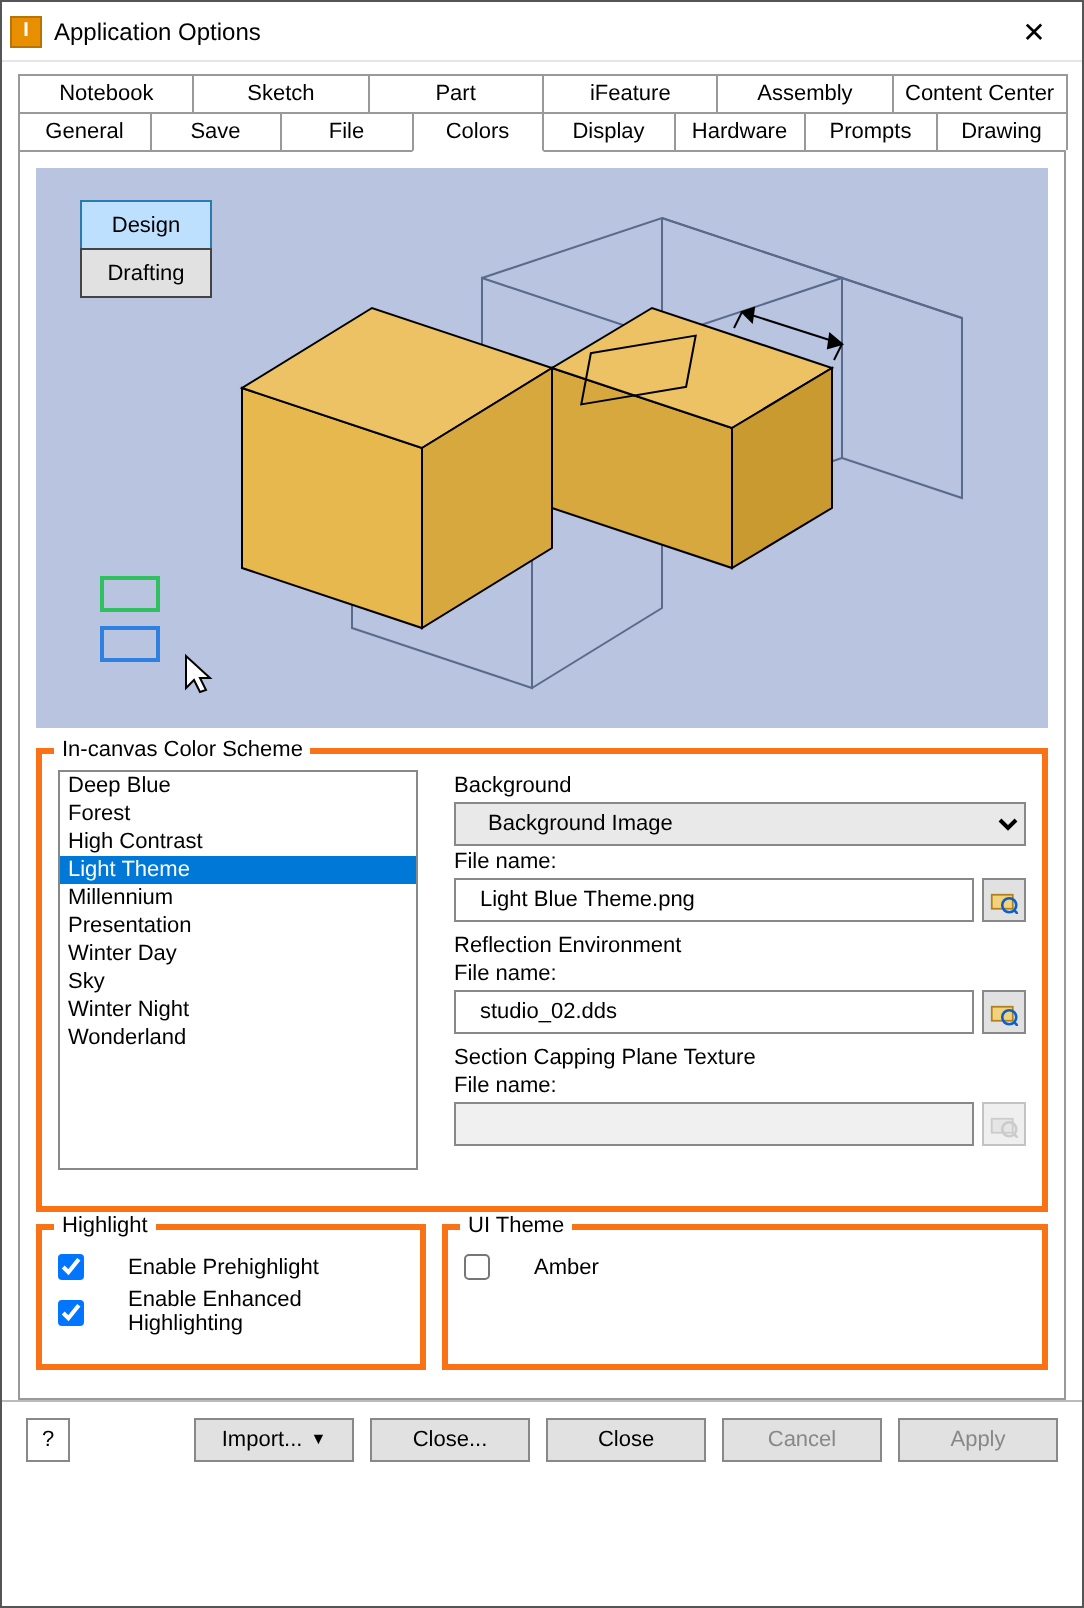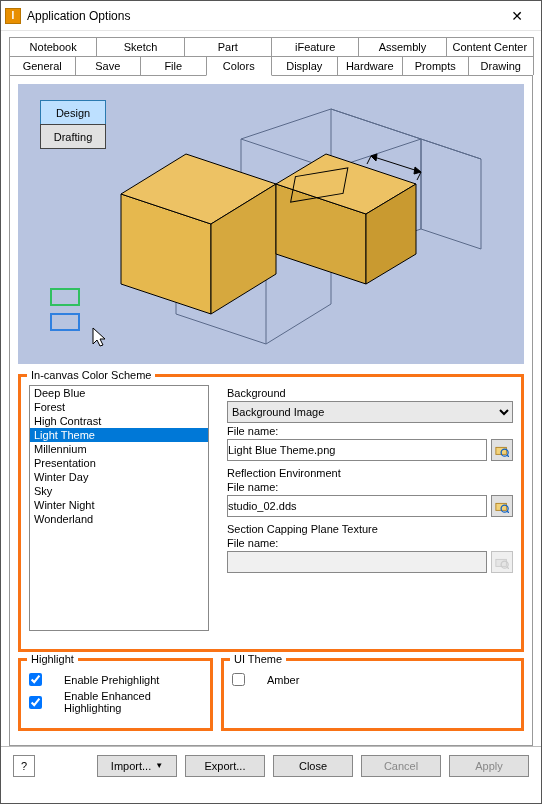--- a/index.html
+++ b/index.html
@@ -16,27 +16,27 @@
 .tabcontent{border:1px solid #999;margin-top:0;padding:8px;flex:1;overflow:hidden}
 .preview{width:100%;height:280px;background:#b8c4e0;position:relative;margin-bottom:10px}
 .mode-btn{position:absolute;width:66px;height:25px;border:1px solid #444;display:flex;align-items:center;justify-content:center;cursor:pointer;font-size:11px}
 .mode-design{top:16px;left:22px;background:#bde0ff;border-color:#2a7ab0}
 .mode-draft{top:40px;left:22px;background:#e1e1e1}
 .group{border:3px solid #f97316;padding:8px 8px 10px 8px;margin-bottom:6px;position:relative}
 .group-title{position:absolute;top:-8px;left:6px;background:#fff;padding:0 4px;font-size:11px}
 .cols{display:flex;gap:18px}
 .col-left{width:180px}
 .col-right{flex:1}
-.listbox{border:1px solid #888;height:246px;overflow:auto;background:#fff;margin-bottom:8px}
+.listbox{border:1px solid #888;height:200px;overflow:auto;background:#fff;margin-bottom:8px}
 .listbox div{padding:1px 4px;cursor:pointer}
 .listbox div.sel{background:#0078d7;color:#fff}
 .btn{border:1px solid #888;background:#e1e1e1;padding:4px 8px;cursor:pointer;text-align:center;font-size:11px}
 .btn.wide{width:100%}
 .label{margin:2px 0 2px 0}
-select,.txt{width:100%;border:1px solid #888;padding:3px 0;background:#fff;font-size:11px}
+select,.txt{width:100%;border:1px solid #888;padding:3px 12px;background:#fff;font-size:11px}
 select{background:#e9e9e9;height:22px}
 .filerow{display:flex;gap:4px;align-items:center;margin-bottom:6px}
 .filerow .txt{flex:1;height:22px}
 .iconbtn{width:22px;height:22px;border:1px solid #888;background:#e1e1e1;display:flex;align-items:center;justify-content:center;cursor:pointer}
 .iconbtn svg{width:14px;height:14px}
 .iconbtn.disabled{opacity:.5;cursor:default}
 .bottom-groups{display:flex;gap:8px;margin-top:6px}
 .bottom-groups .group{flex:1}
 .chk{display:flex;align-items:center;gap:22px;margin:4px 0;cursor:pointer}
 .chk input{width:13px;height:13px}
@@ -215,19 +215,19 @@
 
   <div class="footer">
     <div class="helpbtn">
         <span>?</span>
       </div>
     <div class="spacer"></div>
     <div class="btn">
         <span>Import...</span>
         <span class="carat">▼</span>
       </div>
-    <div class="btn">Export...</div>
+    <div class="btn">Close...</div>
     <div class="btn">Close</div>
     <div class="btn disabled-btn">Cancel</div>
     <div class="btn disabled-btn">Apply</div>
   </div>
 
 </div>
 
 </body></html>

